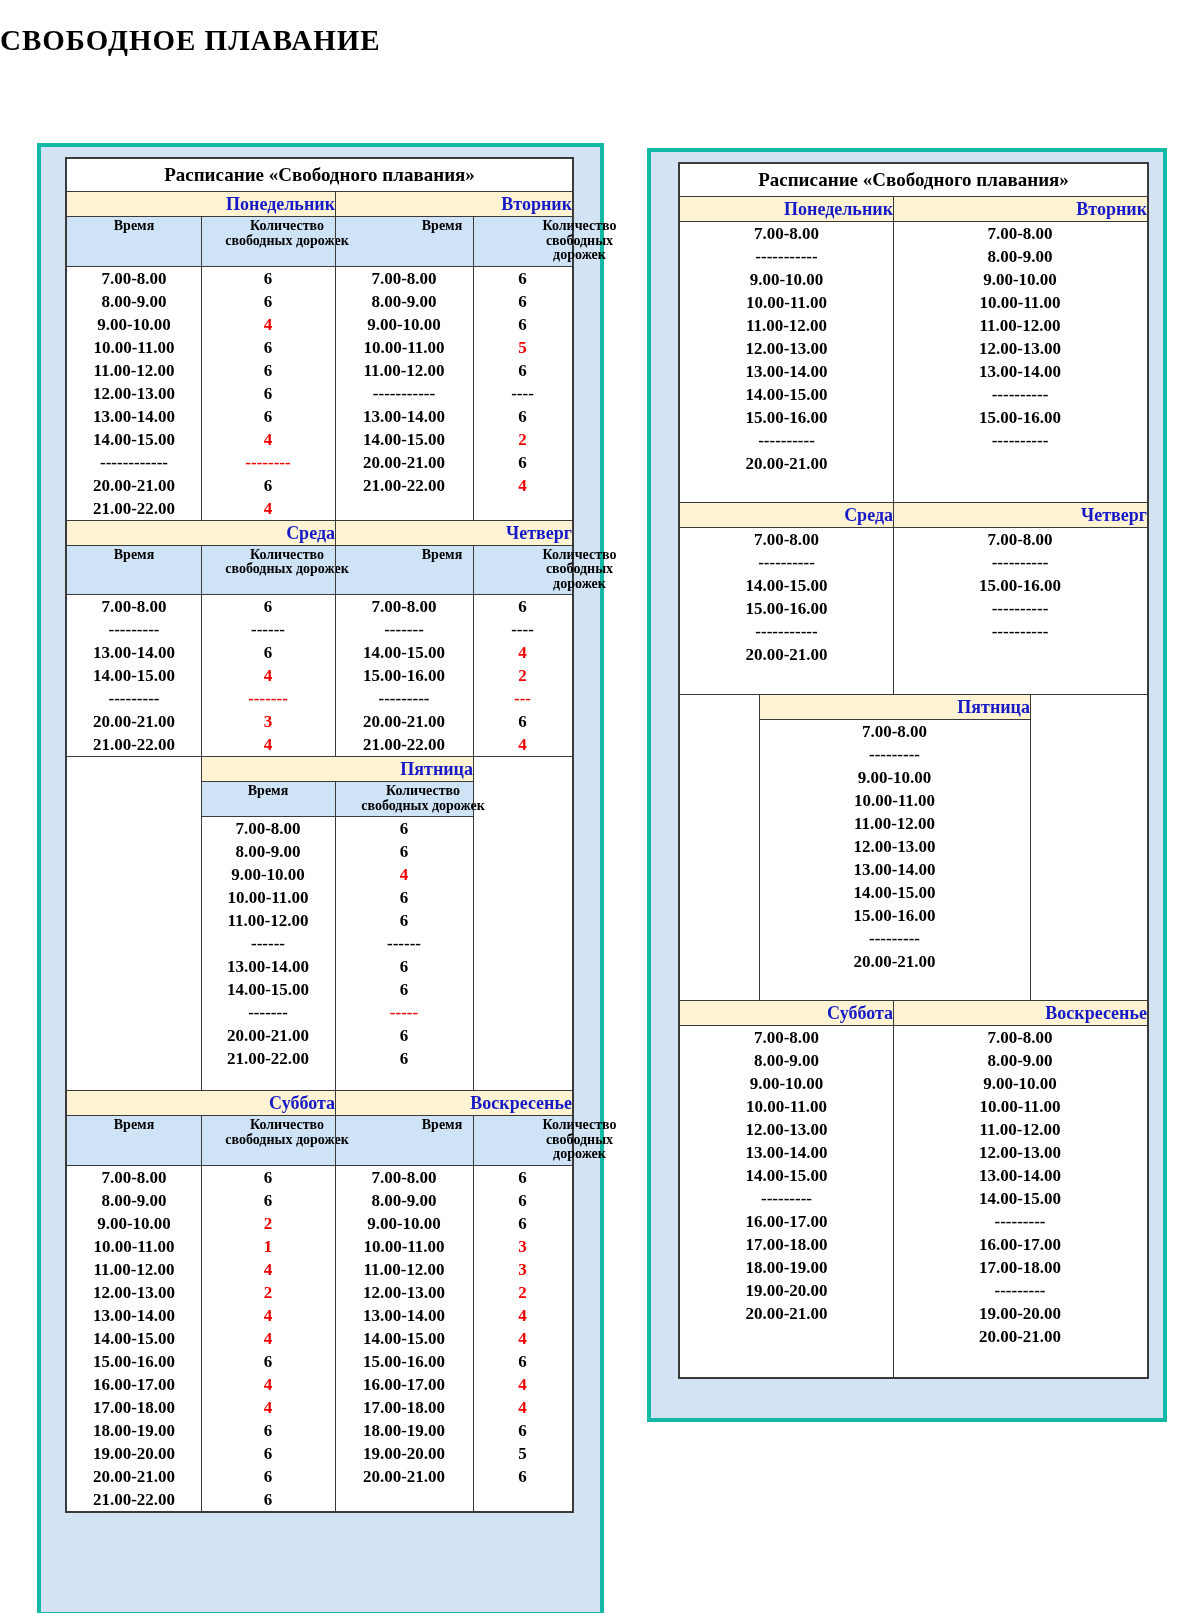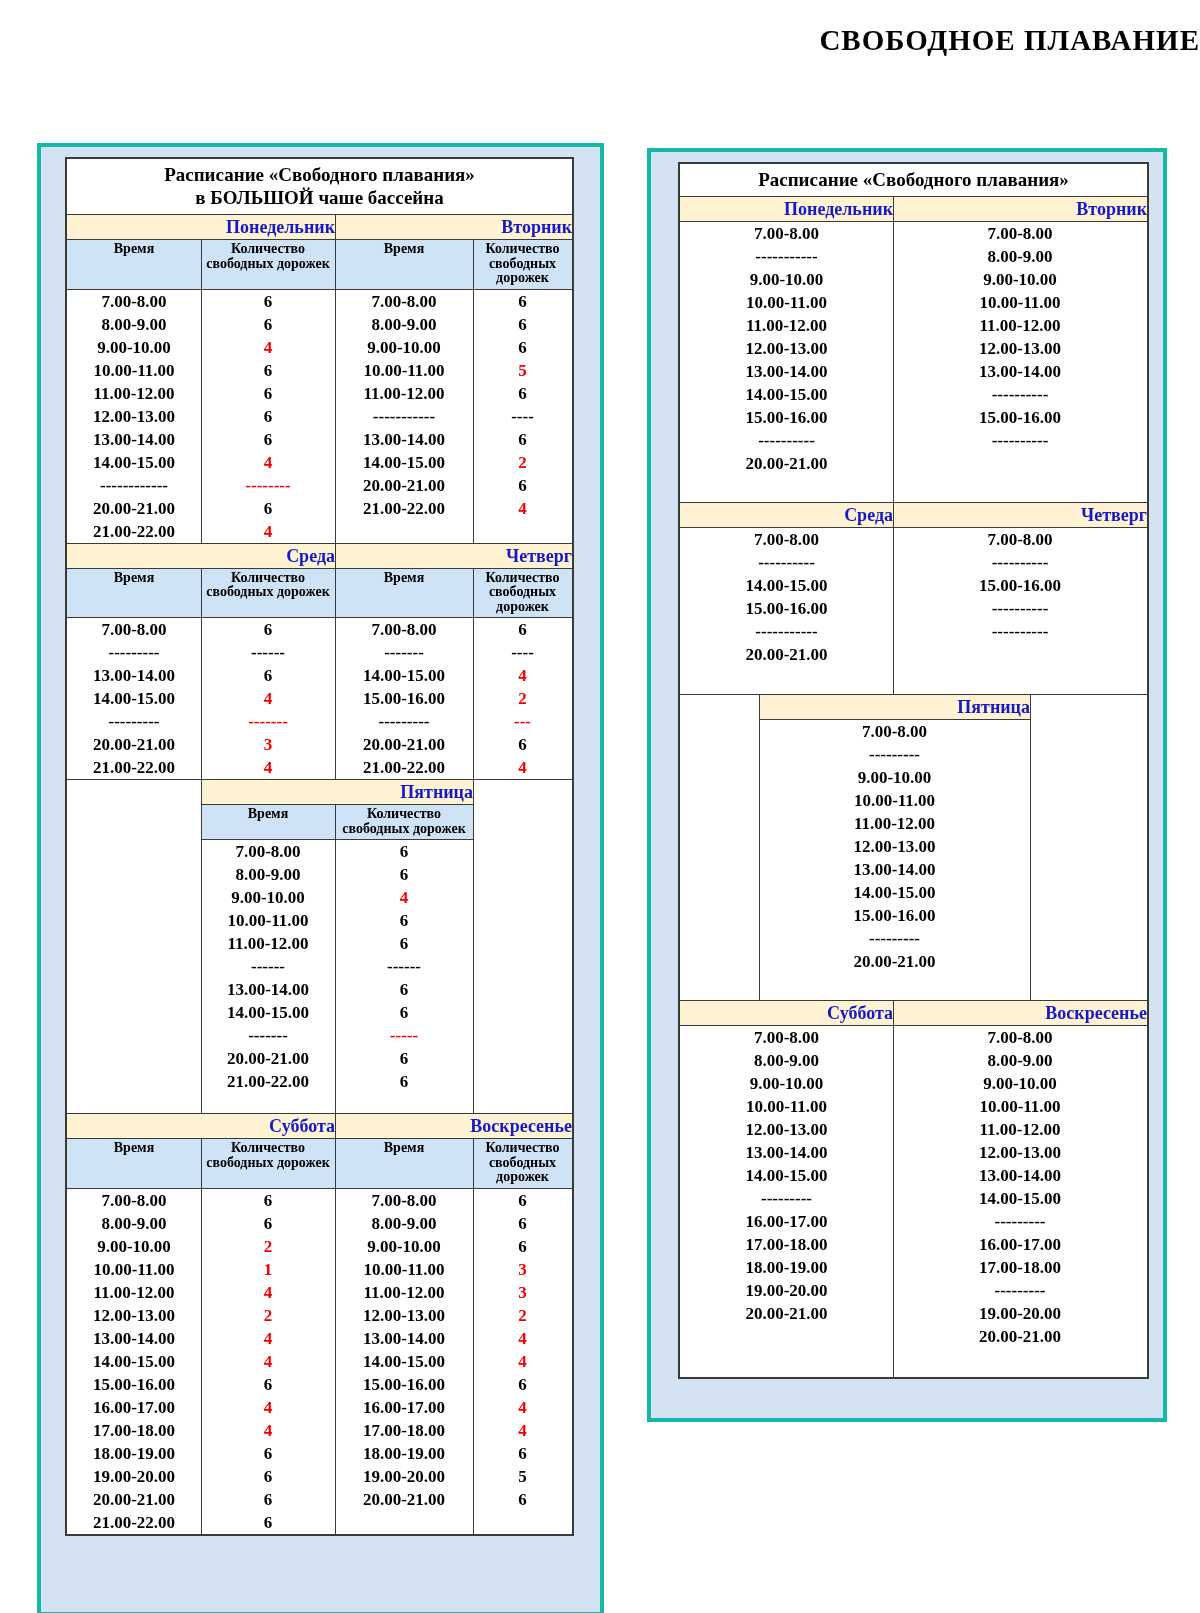--- a/index.html
+++ b/index.html
@@ -7,21 +7,21 @@
     --cream:#fdf3d2;
     --hdrblue:#cfe3f7;
     --panel:#d4e3f3;
     --blue:#1519c8;
     --red:#f20000;
   }
   *{margin:0;padding:0;box-sizing:content-box;}
   body{background:#fff;}
   .page{position:relative;width:1200px;height:1613px;background:#fff;
         font-family:"Liberation Serif","DejaVu Serif",serif;}
-  .page-title{position:absolute;top:24px;left:0;width:100%;text-align:right;
+  .page-title{position:absolute;top:24px;left:0;width:100%;text-align:left;
         font-size:29px;font-weight:bold;letter-spacing:1px;color:#000;}
   .panel{position:absolute;background:var(--panel);border:4px solid #14b8a6;margin-top:40px;}
   .panel-big{left:37px;top:103px;width:559px;height:1465px;}
   .panel-small{left:647px;top:108px;width:512px;height:1266px;}
   .ptable{background:#fff;border:2px solid var(--line);}
   .bigt{margin:10px 0 0 24px;width:505px;}
   .smt{margin:10px 0 0 27px;width:467px;}
   .t-title{border-bottom:1px solid var(--line);text-align:center;font-size:19px;
         font-weight:bold;line-height:23px;padding:4px 0 5px;background:#fff;color:#000;}
   .sec{position:relative;border-bottom:1px solid var(--line);}
@@ -34,21 +34,21 @@
   .vl.e2{left:406px;}
   .vl.cfl{left:268px;top:25px;}
   .vl.c2{left:213px;}
   .vl.f1{left:79px;}
   .vl.f2{left:350px;}
   .dayhdr{height:24px;line-height:24px;background:var(--cream);
         border-bottom:1px solid var(--line);}
   .dh4{display:grid;grid-template-columns:268px 237px;}
   .dh2r{display:grid;grid-template-columns:213px 254px;}
   .dcell{text-align:right;color:var(--blue);font-size:18px;font-weight:bold;}
-  .colhdr{display:grid;border-bottom:1px solid var(--line);background:var(--hdrblue);}
+  .colhdr{display:grid;border-bottom:1px solid var(--line);background:var(--hdrblue);gap:19px;}
   .ch4{grid-template-columns:134px 134px 138px 99px;}
   .chf{grid-template-columns:134px 138px;}
   .hcell{text-align:center;font-size:14px;line-height:14.5px;padding:2px 1px 3px;
         font-weight:bold;color:#000;}
   .rows{display:block;}
   .trow{display:grid;height:23px;line-height:23px;}
   .g4 .trow{grid-template-columns:134px 134px 138px 99px;}
   .gfl .trow{grid-template-columns:134px 138px;}
   .g2r .trow{grid-template-columns:213px 254px;}
   .g1 .trow{grid-template-columns:271px;}
@@ -65,21 +65,20 @@
 <body>
 
 <div class="page">
 
   <div class="page-title">СВОБОДНОЕ ПЛАВАНИЕ</div>
 
   <div class="panel panel-big">
     <div class="ptable bigt">
       <div class="t-title">
         <div>Расписание «Свободного плавания»</div>
-        <div>в БОЛЬШОЙ чаше бассейна</div>
       </div>
 
       <div class="sec">
         <i class="vl c4"></i>
           <i class="vl q1"></i>
           <i class="vl q3"></i>
         <div class="dayhdr dh4">
           <div class="dcell">Понедельник</div>
           <div class="dcell">Вторник</div>
         </div>

